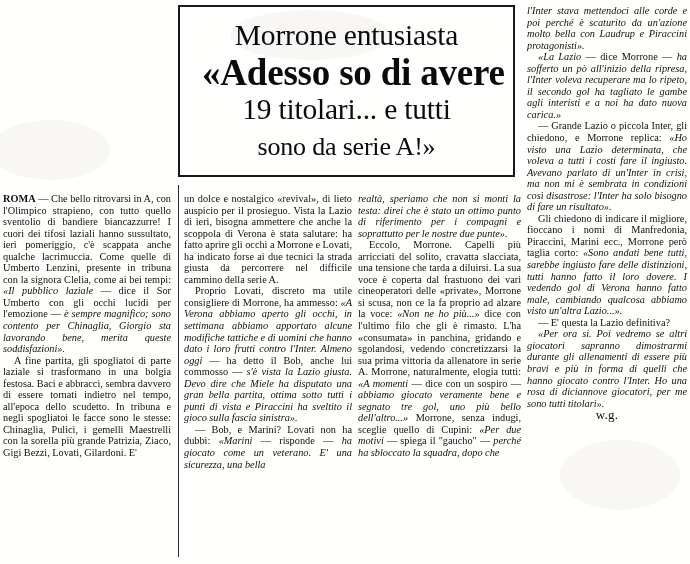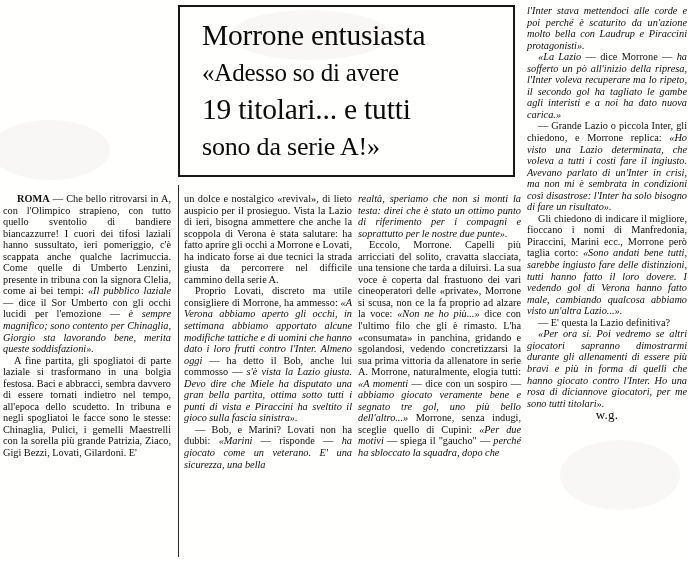--- a/index.html
+++ b/index.html
@@ -33,34 +33,35 @@
     height: 172px;
     border: 2px solid #1a1a1a;
     box-sizing: border-box;
     display: flex;
     align-items: center;
     justify-content: center;
     background: transparent;
   }
   #headline-inner {
     width: 100%;
+    text-align: center;
     padding: 0 22px;
     box-sizing: border-box;
   }
   .headline-line {
     font-family: "Liberation Serif", "DejaVu Serif", serif;
     font-size: 30px;
     line-height: 37px;
     letter-spacing: -0.2px;
     color: #0d0d0d;
     white-space: nowrap;
     font-weight: 400;
   }
   .headline-line.l1 { font-size: 29.5px; }
-  .headline-line.l2 { font-size: 25px; }
+  .headline-line.l2 { font-size: 37px; font-weight: bold; }
   .headline-line.l3 { font-size: 29.5px; }
   .headline-line.l4 { font-size: 26px; }
 
   
   #col-rule-1 {
     position: absolute;
     left: 178px;
     top: 185px;
     width: 1px;
     height: 372px;
@@ -83,21 +84,20 @@
     margin: 0;
   }
   .col p.indent {
     text-indent: 11px;
   }
   .col i, .col em {
     font-style: italic;
   }
   .col b, .col strong {
     font-weight: bold;
-    margin-left: 14px;
   }
 
   #col1 { left: 3px;   top: 193px; width: 168px; }
   #col2 { left: 184px; top: 193px; width: 168px; }
   #col3 { left: 358px; top: 193px; width: 163px; }
   #col4 { left: 527px; top: 5px;   width: 160px; }
 
   .sig {
     text-align: center;
     font-weight: normal;

